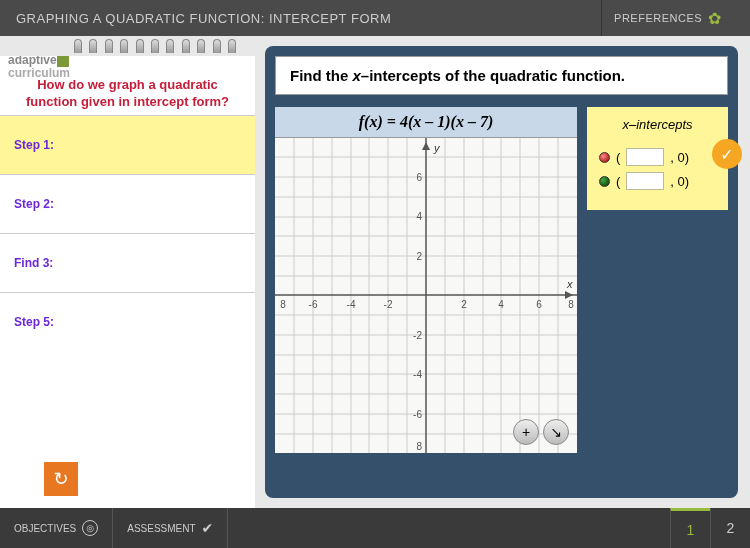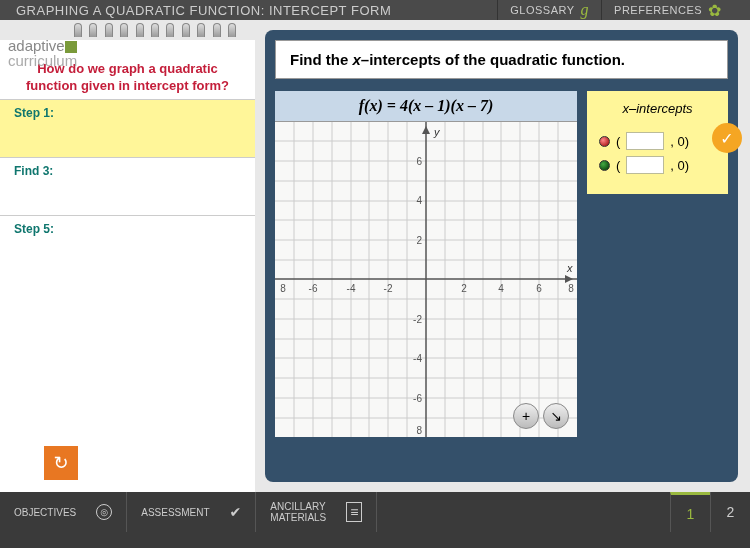--- a/index.html
+++ b/index.html
@@ -1,36 +1,36 @@
 <!DOCTYPE html>
 <html><head>
 <meta charset="utf-8">
 <style>
 * { box-sizing: border-box; margin: 0; padding: 0; }
 body { font-family: Arial, sans-serif; background: #3a3a3a; width: 750px; height: 548px; overflow: hidden; }
 
-.header { background: #4a4a4a; height: 20px; display: flex; align-items: center; padding: 0 16px; color: #ccc; font-size: 13px; letter-spacing: 0.5px; }
+.header { background: #4a4a4a; height: 36px; display: flex; align-items: center; padding: 0 16px; color: #ccc; font-size: 13px; letter-spacing: 0.5px; }
 .header-title { flex: 1; }
 .header-item { display: flex; align-items: center; gap: 6px; padding: 0 12px; height: 100%; border-left: 1px solid #333; cursor: pointer; font-size: 11px; }
 .header-icon { font-size: 16px; color: #9ab93f; }
 
 .main { display: flex; height: 472px; background: #e8e8e8; }
 
 .left-panel { width: 255px; background: #fff; display: flex; flex-direction: column; position: relative; }
 .spiral { height: 20px; background: #e8e8e8; position: relative; display: flex; align-items: center; justify-content: space-around; padding: 0 15px 0 70px; }
 .spiral-ring { width: 8px; height: 14px; border: 1.5px solid #888; border-radius: 4px 4px 0 0; border-bottom: none; background: linear-gradient(#ddd, #999); }
-.logo { position: absolute; left: 8px; top: 18px; font-size: 15px; color: #aaa; line-height: 1; }
+.logo { position: absolute; left: 8px; top: 18px; font-size: 12px; color: #aaa; line-height: 1; font-weight: bold; }
 .logo-top { color: #888; }
 .logo-sq { display: inline-block; width: 12px; height: 12px; background: #7a9a3a; vertical-align: middle; }
 
 .notepad-head { padding: 8px 12px 4px; text-align: center; }
 .notepad-q { color: #c41e3a; font-weight: bold; font-size: 13px; line-height: 1.3; margin-top: 13px; }
 .notepad-eq { font-weight: bold; font-size: 12px; margin-top: 4px; }
 .steps { flex: 1; overflow: hidden; }
-.step { padding: 6px 14px; border-top: 1px solid #ccc; font-size: 12px; color: #0f766e; font-weight: bold; min-height: 58px; }
+.step { padding: 22px 14px; border-top: 1px solid #ccc; font-size: 12px; color: #6d28d9; font-weight: bold; min-height: 58px; }
 .step.active { background: #fff699; }
 .reset-btn { width: 34px; height: 34px; background: #e87722; color: #fff; display: flex; align-items: center; justify-content: center; font-size: 18px; margin: 8px 0 12px 44px; cursor: pointer; }
 
 .right-panel { flex: 1; padding: 10px 12px 10px 10px; }
 .work-area { background: #34506a; padding: 10px; height: 100%; border-radius: 8px; }
 .prompt-bar { background: #fff; padding: 10px 14px; font-size: 15px; font-weight: bold; border: 1px solid #999; }
 .prompt-bar em { font-style: italic; }
 
 .content-row { display: flex; gap: 10px; margin-top: 12px; align-items: flex-start; }
 
@@ -44,36 +44,32 @@
 .answer-box { background: #fff699; padding: 10px 12px 14px; position: relative; font-size: 13px; flex: 1; }
 .answer-title { text-align: center; font-style: italic; margin-bottom: 16px; }
 .answer-row { display: flex; align-items: center; gap: 6px; margin: 6px 0; }
 .dot { width: 11px; height: 11px; border-radius: 50%; border: 1px solid #333; }
 .dot.red { background: radial-gradient(circle at 35% 35%, #f88, #900); }
 .dot.green { background: radial-gradient(circle at 35% 35%, #4a4, #030); }
 .ans-input { width: 38px; height: 18px; background: #fff; border: 1px solid #bb9; }
 .check-btn { position: absolute; right: -14px; top: 32px; width: 30px; height: 30px; border-radius: 50%; background: #f5a623; color: #fff; display: flex; align-items: center; justify-content: center; font-size: 16px; cursor: pointer; }
 
 .footer { background: #3a3a3a; height: 40px; display: flex; align-items: stretch; color: #ccc; font-size: 10px; }
-.footer-item { display: flex; align-items: center; gap: 20px; padding: 3px 14px; border-right: 1px solid #555; cursor: pointer; }
+.footer-item { display: flex; align-items: center; gap: 6px; padding: 3px 14px; border-right: 1px solid #555; cursor: pointer; }
 .footer-icon { width: 16px; height: 16px; border: 1.5px solid #ccc; border-radius: 50%; display: flex; align-items: center; justify-content: center; font-size: 9px; }
 .footer-spacer { flex: 1; }
 .page-num { width: 40px; display: flex; align-items: center; justify-content: center; border-left: 1px solid #555; font-size: 14px; }
 .page-num.active { color: #9ab93f; border-top: 3px solid #9ab93f; }
 </style>
 </head>
 <body>
 
 <div class="header">
   <div class="header-title">GRAPHING A QUADRATIC FUNCTION: INTERCEPT FORM</div>
   <div class="header-item">
-    <span>GLOSSARY</span>
-    <span class="header-icon" style="font-style:italic;font-family:serif">g</span>
-  </div>
-  <div class="header-item">
     <span>PREFERENCES</span>
     <span class="header-icon">✿</span>
   </div>
 </div>
 
 <div class="main">
   <div class="left-panel">
     <div class="logo">
       <span class="logo-top">adaptive</span><span class="logo-sq"></span><br>
       <span>curriculum</span>
@@ -89,20 +85,21 @@
         <div class="spiral-ring"></div>
         <div class="spiral-ring"></div>
         <div class="spiral-ring"></div>
         <div class="spiral-ring"></div>
     </div>
     <div class="notepad-head">
       <div class="notepad-q">How do we graph a quadratic function given in intercept form?</div>
     </div>
     <div class="steps">
       <div class="step active">Step 1:</div>
+      <div class="step">Step 2:</div>
       <div class="step">Find 3:</div>
       <div class="step">Step 5:</div>
     </div>
     <div class="reset-btn">
       <span>↻</span>
     </div>
   </div>
 
   <div class="right-panel">
     <div class="work-area">
@@ -210,23 +207,16 @@
 
 <div class="footer">
   <div class="footer-item">
     <span>OBJECTIVES</span>
     <span class="footer-icon">◎</span>
   </div>
   <div class="footer-item">
     <span>ASSESSMENT</span>
     <span style="font-size:14px">✔</span>
   </div>
-  <div class="footer-item">
-    <div>
-      <div>ANCILLARY</div>
-      <div>MATERIALS</div>
-    </div>
-    <span style="font-size:14px;border:1px solid #ccc;padding:1px 3px">≡</span>
-  </div>
   <div class="footer-spacer"></div>
   <div class="page-num active">1</div>
   <div class="page-num">2</div>
 </div>
 
 </body></html>

